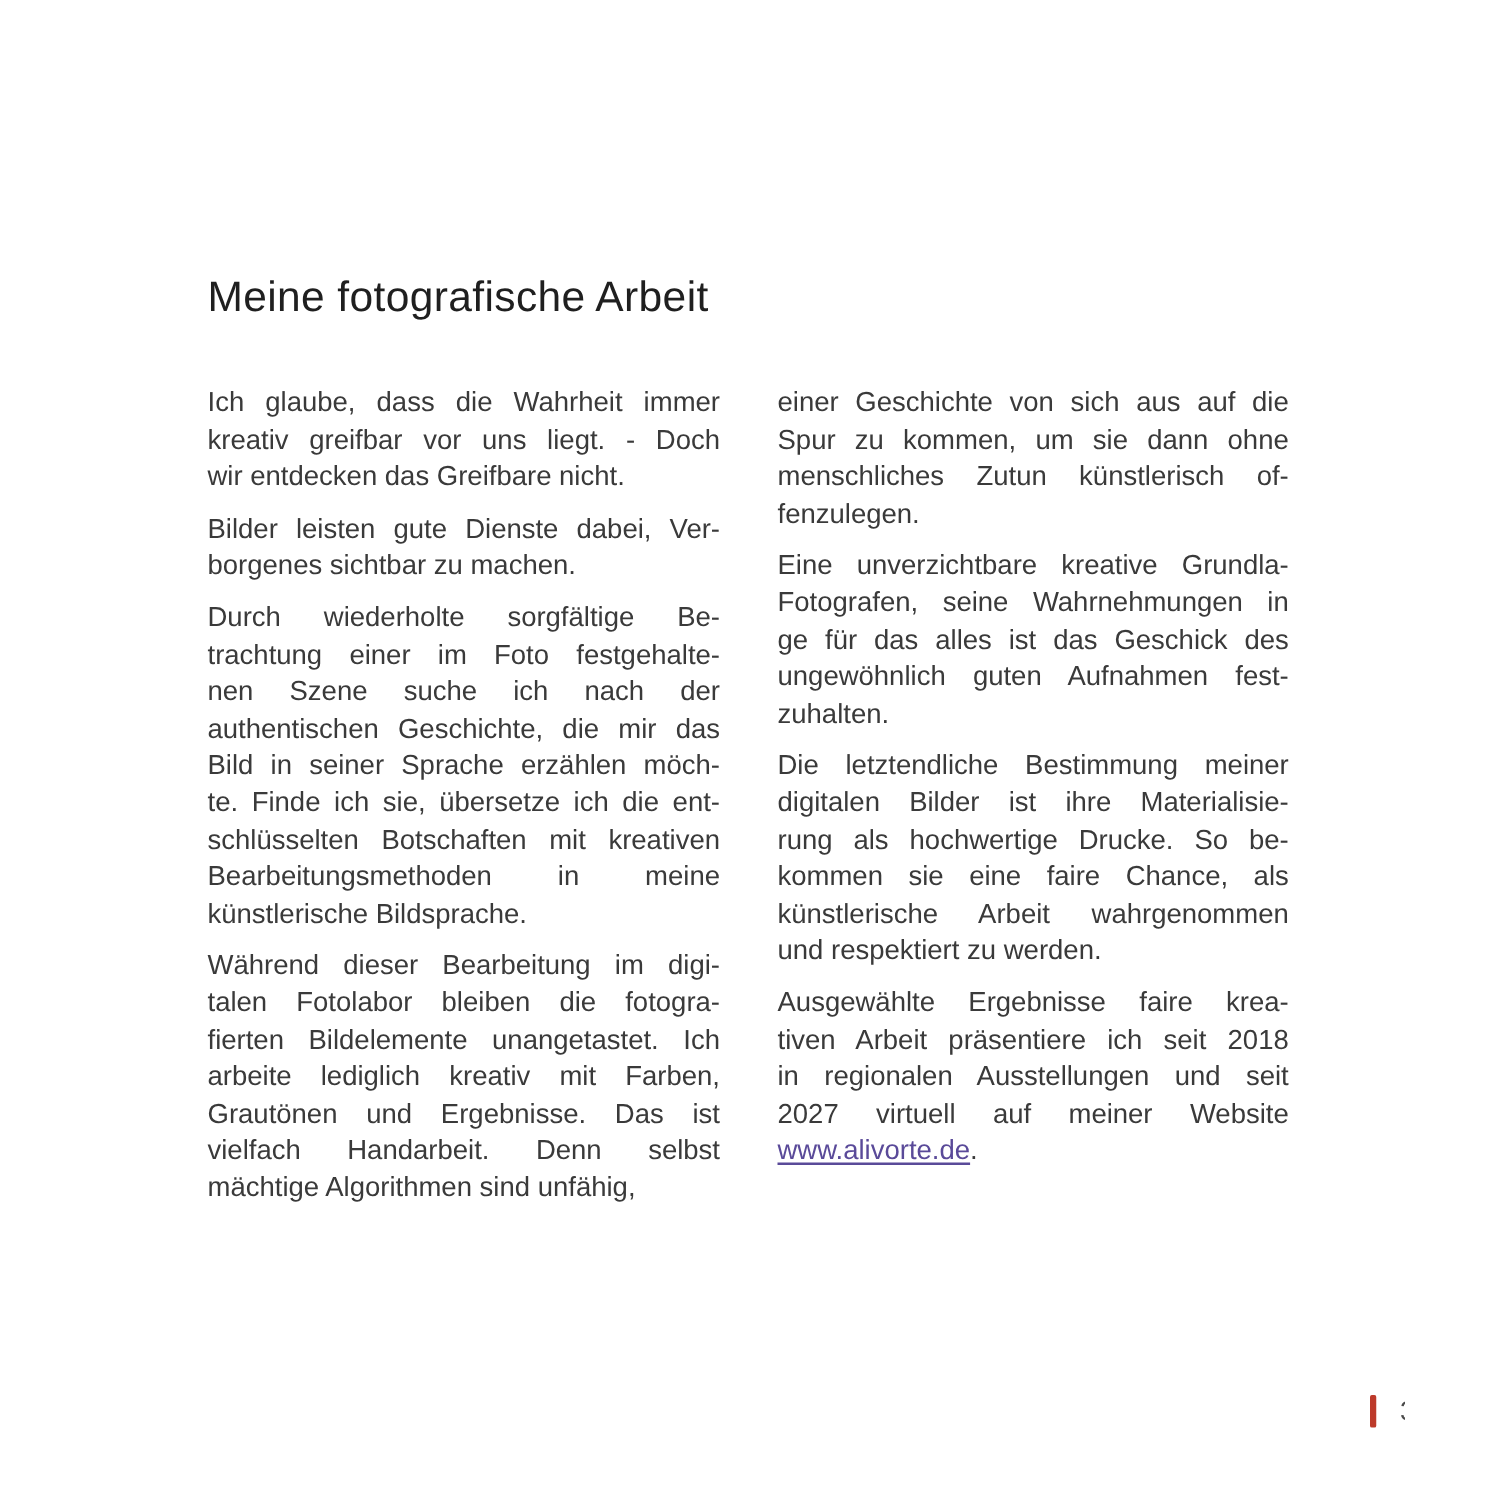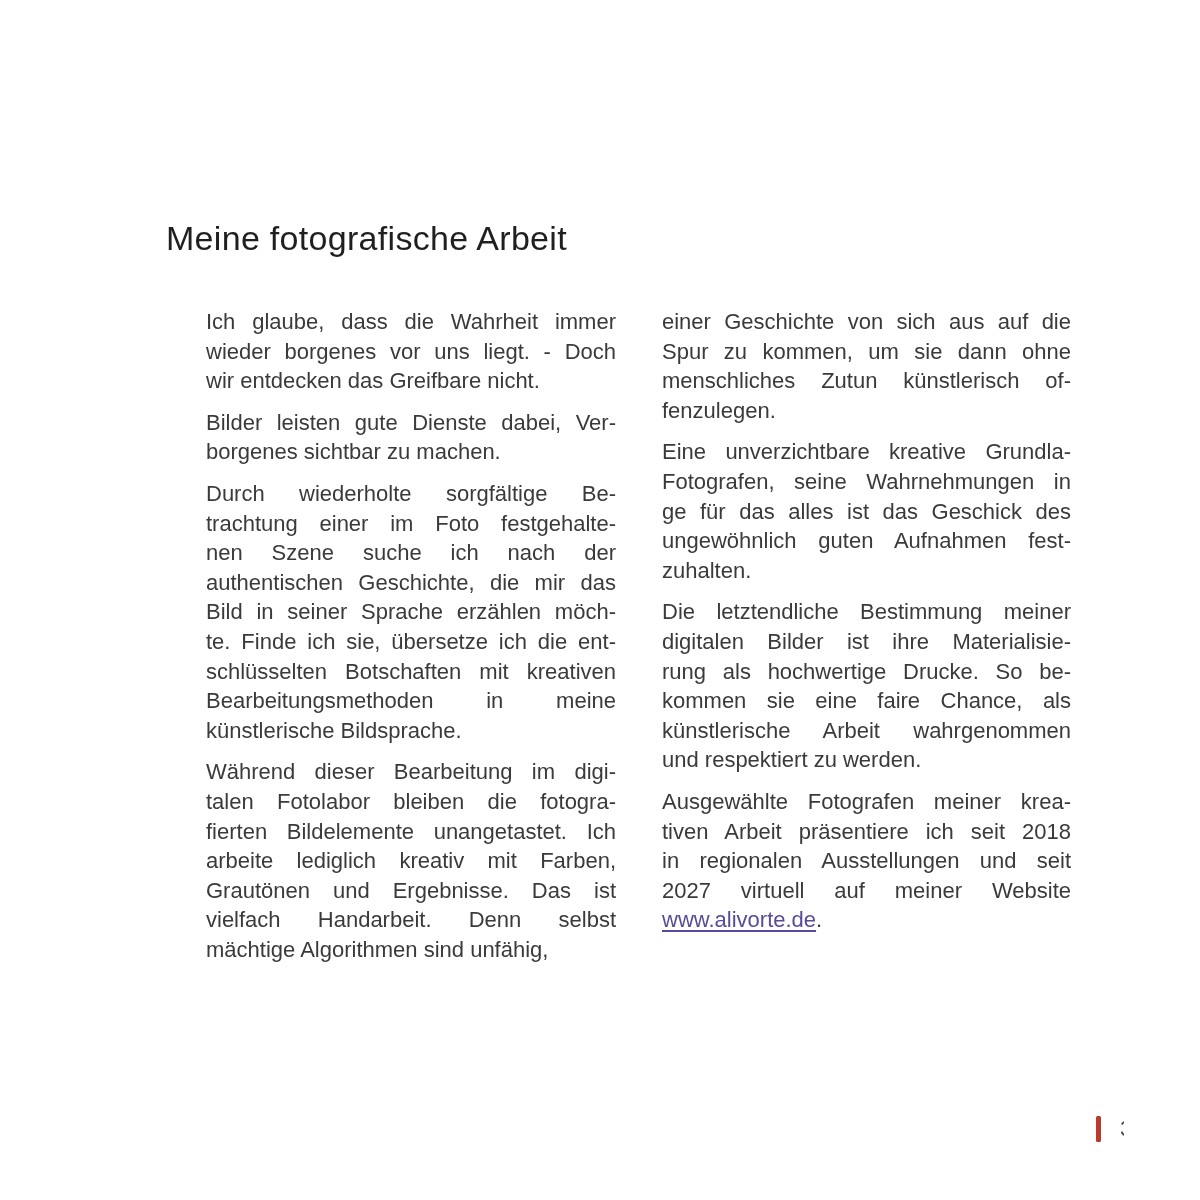--- a/index.html
+++ b/index.html
@@ -20,21 +20,20 @@
     color:var(--title-text,#1f1f1f);
     white-space:nowrap;
   }
   .column{
     position:absolute;
     top:307px;
     width:410px;
     font-size:22px;
     line-height:29.6px;
     color:var(--body-text,#3a3a3a);
-    margin-left:40px;
   }
   .col-left{left:166px;}
   .col-right{left:622px;width:409px;}
   .para{margin:0 0 12px 0;}
   .para:last-child{margin-bottom:0;}
   .line{text-align:justify;text-align-last:justify;}
   .line.last{text-align:right;text-align-last:left;}
   a.link{
     color:var(--link,#5a4a99);
     text-decoration:underline;
@@ -58,21 +57,21 @@
   }
 </style>
 </head>
 <body>
 
 <div class="page">
   <h1 class="title">Meine fotografische Arbeit</h1>
   <div class="column col-left">
       <div class="para">
         <div class="line">Ich glaube, dass die Wahrheit immer</div>
-        <div class="line">wieder borgenes vor uns liegt. - Doch</div>
+        <div class="line">kreativ greifbar vor uns liegt. - Doch</div>
         <div class="line last">wir entdecken das Greifbare nicht.</div>
       </div>
       <div class="para">
         <div class="line">Bilder leisten gute Dienste dabei, Ver-</div>
         <div class="line last">borgenes sichtbar zu machen.</div>
       </div>
       <div class="para">
         <div class="line">Durch wiederholte sorgfältige Be-</div>
         <div class="line">trachtung einer im Foto festgehalte-</div>
         <div class="line">nen Szene suche ich nach der</div>
@@ -109,21 +108,21 @@
       </div>
       <div class="para">
         <div class="line">Die letztendliche Bestimmung meiner</div>
         <div class="line">digitalen Bilder ist ihre Materialisie-</div>
         <div class="line">rung als hochwertige Drucke. So be-</div>
         <div class="line">kommen sie eine faire Chance, als</div>
         <div class="line">künstlerische Arbeit wahrgenommen</div>
         <div class="line last">und respektiert zu werden.</div>
       </div>
       <div class="para">
-        <div class="line">Ausgewählte Fotografen meiner krea-</div>
+        <div class="line">Ausgewählte Ergebnisse faire krea-</div>
         <div class="line">tiven Arbeit präsentiere ich seit 2018</div>
         <div class="line">in regionalen Ausstellungen und seit</div>
         <div class="line">2027 virtuell auf meiner Website</div>
         <div class="line last"><a class="link" href="#">www.alivorte.de</a><span>.</span></div>
       </div>
     </div>
   <div class="footer">
     <span class="bar"></span>
     <span class="num">3</span>
   </div>

